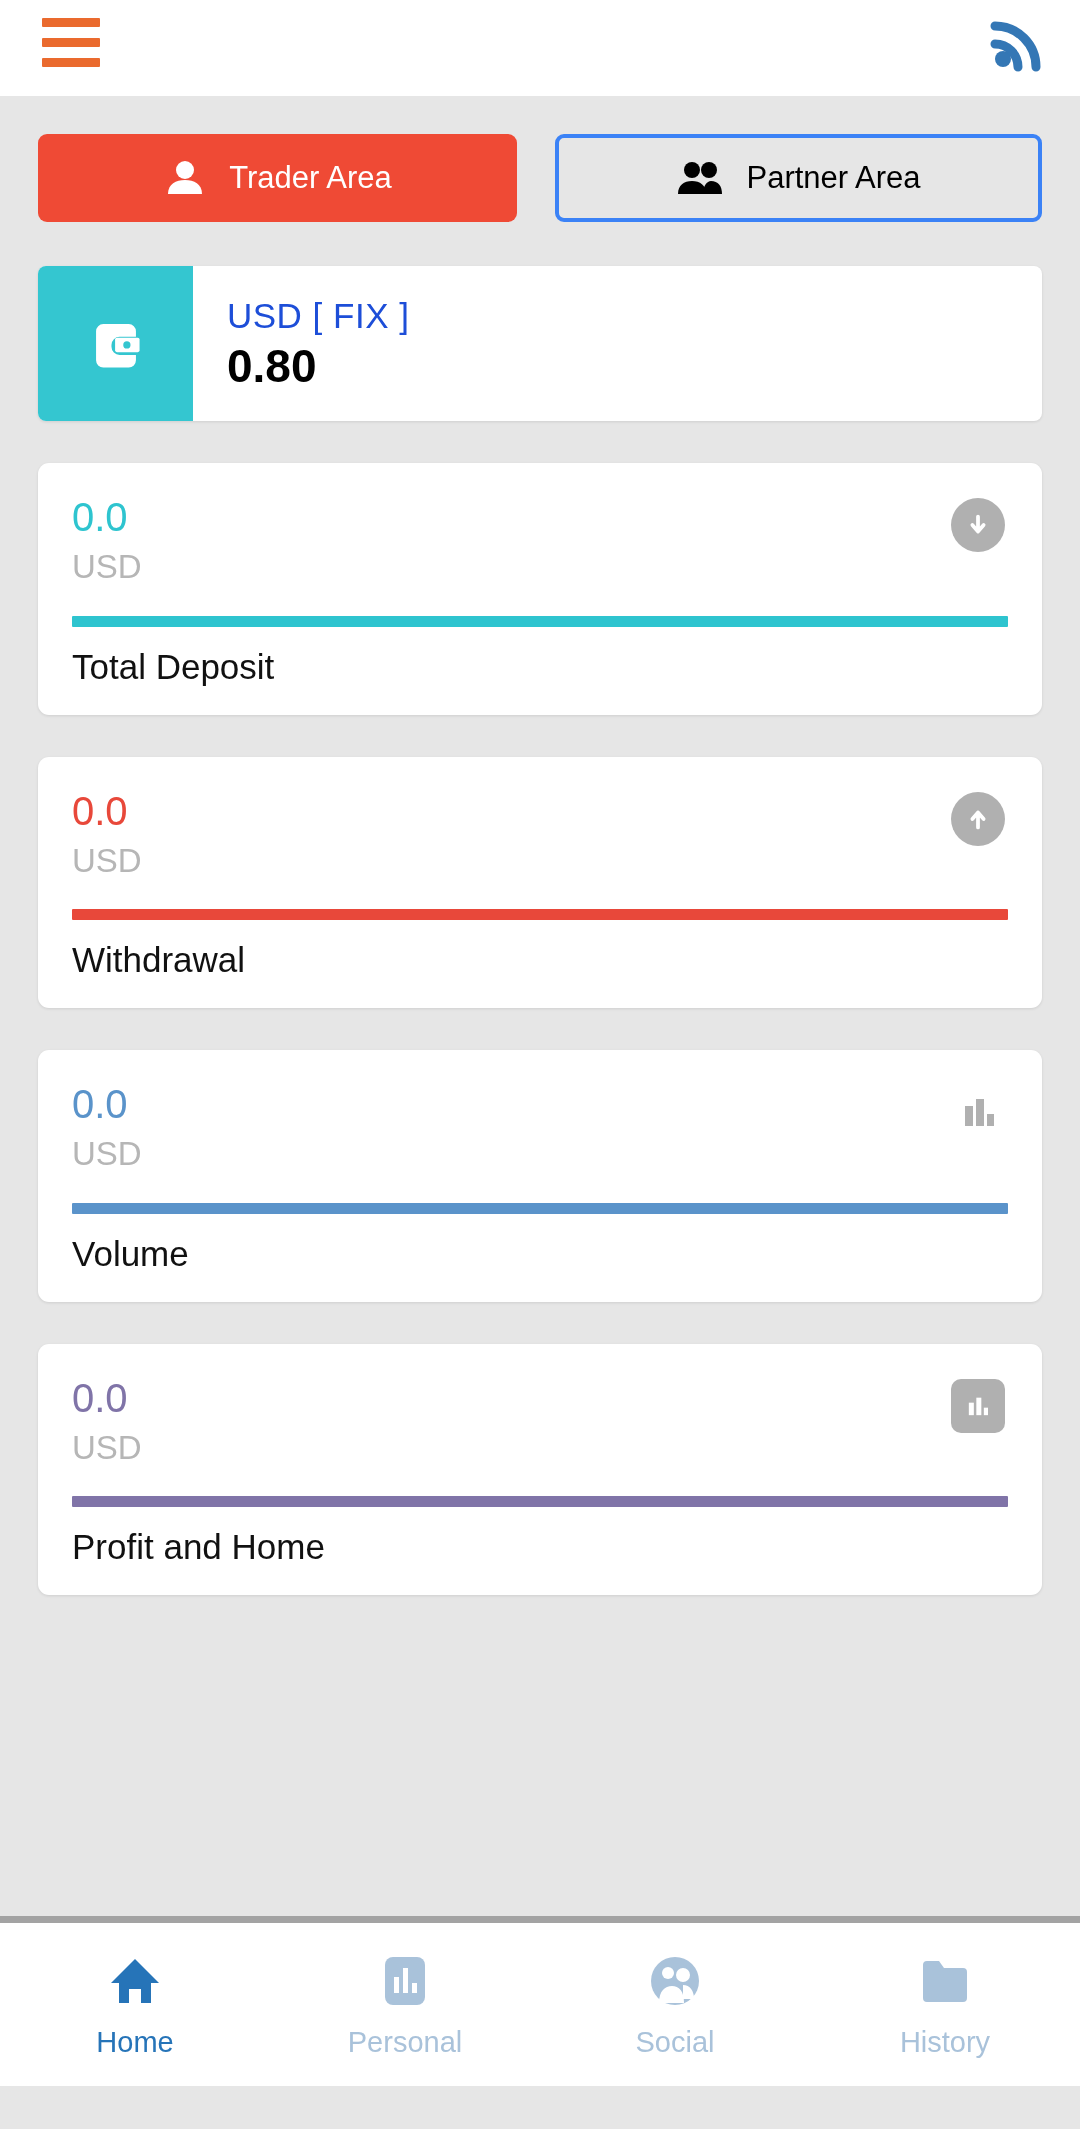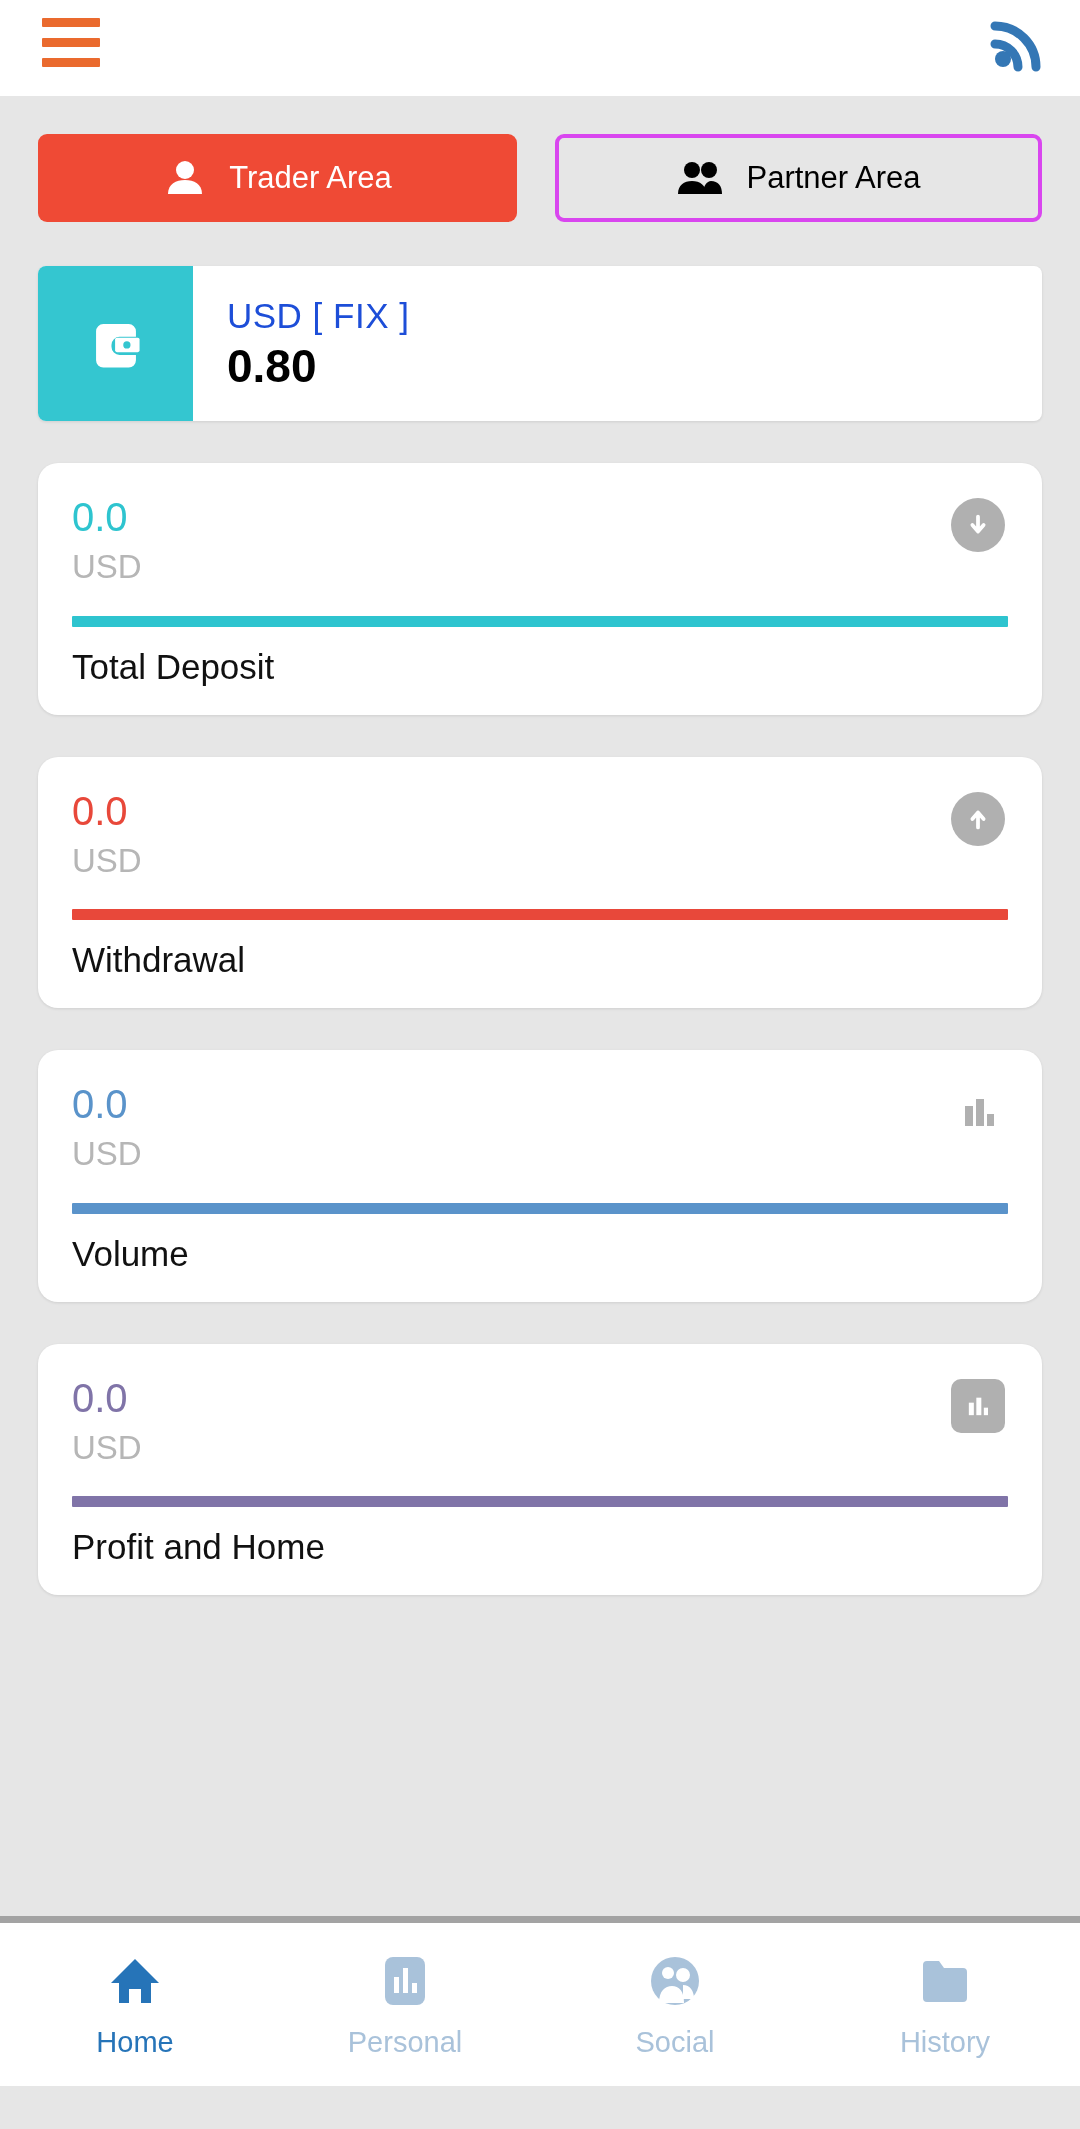--- a/index.html
+++ b/index.html
@@ -26,36 +26,36 @@
   .body { flex: 1 1 auto; background: #e6e6e6; padding: 0 38px; overflow: hidden; }
 
   
   .area-row { display: flex; gap: 38px; padding-top: 38px; }
   .area-btn {
     flex: 1 1 0; height: 88px; border-radius: 9px;
     display: flex; align-items: center; justify-content: center; gap: 22px;
     font-size: 31px; cursor: pointer;
   }
   .area-btn.active { background: #ef4a35; color: #ffffff; border: none; }
-  .area-btn.inactive { background: transparent; color: #000000; border: 4px solid #d946ef; }
+  .area-btn.inactive { background: transparent; color: #000000; border: 4px solid #3b82f6; }
   .area-btn svg { display: block; }
 
   
   .balance-card {
     margin-top: 44px; height: 155px; background: #ffffff; border-radius: 8px;
     display: flex; overflow: hidden; box-shadow: 0 1px 3px rgba(0,0,0,.10);
   }
   .balance-icon { width: 155px; background: #34c6d0; display: flex; align-items: center; justify-content: center; }
   .balance-text { flex: 1; display: flex; flex-direction: column; justify-content: center; padding-left: 34px; }
   .balance-cur { font-size: 35px; color: #1d4ed8; letter-spacing: .5px; line-height: 1.25; }
   .balance-val { font-size: 46px; font-weight: bold; color: #000000; line-height: 1.15; margin-top: 2px; }
 
   
   .metric-card {
-    margin-top: 42px; background: #ffffff; border-radius: 20px;
+    margin-top: 42px; background: #ffffff; border-radius: 11px;
     padding: 30px 34px 28px 34px; position: relative;
     box-shadow: 0 1px 3px rgba(0,0,0,.10);
   }
   .metric-val { font-size: 40px; font-weight: 500; line-height: 1.2; }
   .metric-cur { font-size: 33px; color: #b6b6b6; line-height: 1.35; margin-top: 4px; }
   .metric-bar { height: 11px; border-radius: 1px; margin-top: 26px; }
   .metric-label { font-size: 35px; color: #111111; margin-top: 20px; }
   .metric-icon { position: absolute; top: 34px; right: 36px; width: 56px; height: 56px; display: flex; align-items: center; justify-content: center; }
 
   .circle-icon { width: 54px; height: 54px; border-radius: 50%; background: #b0b0b0; display: flex; align-items: center; justify-content: center; }

